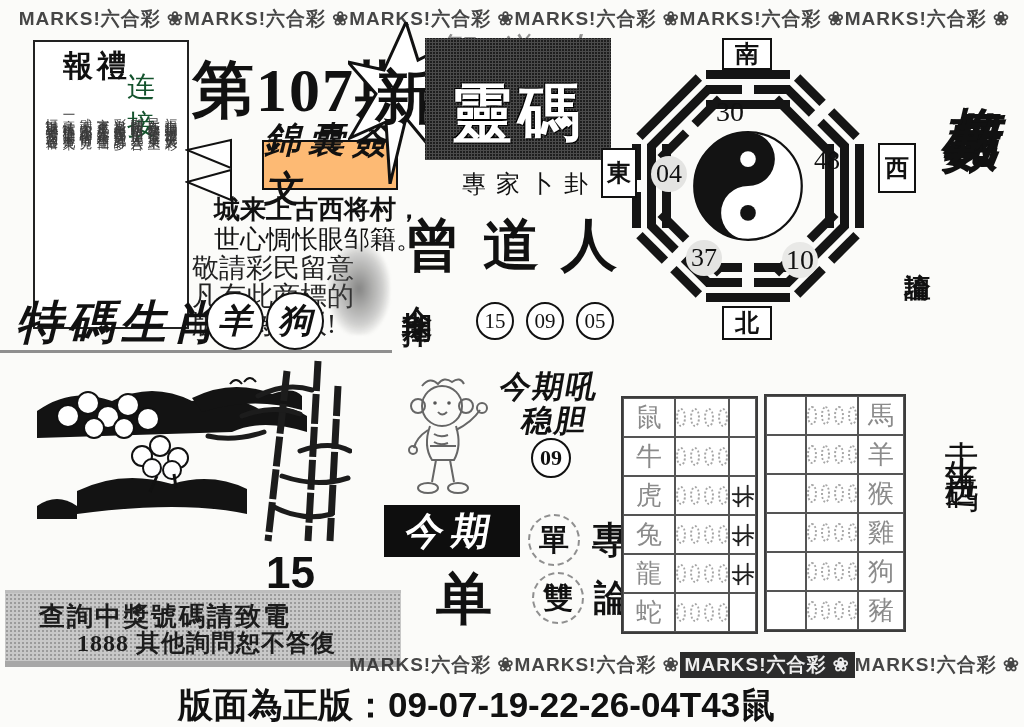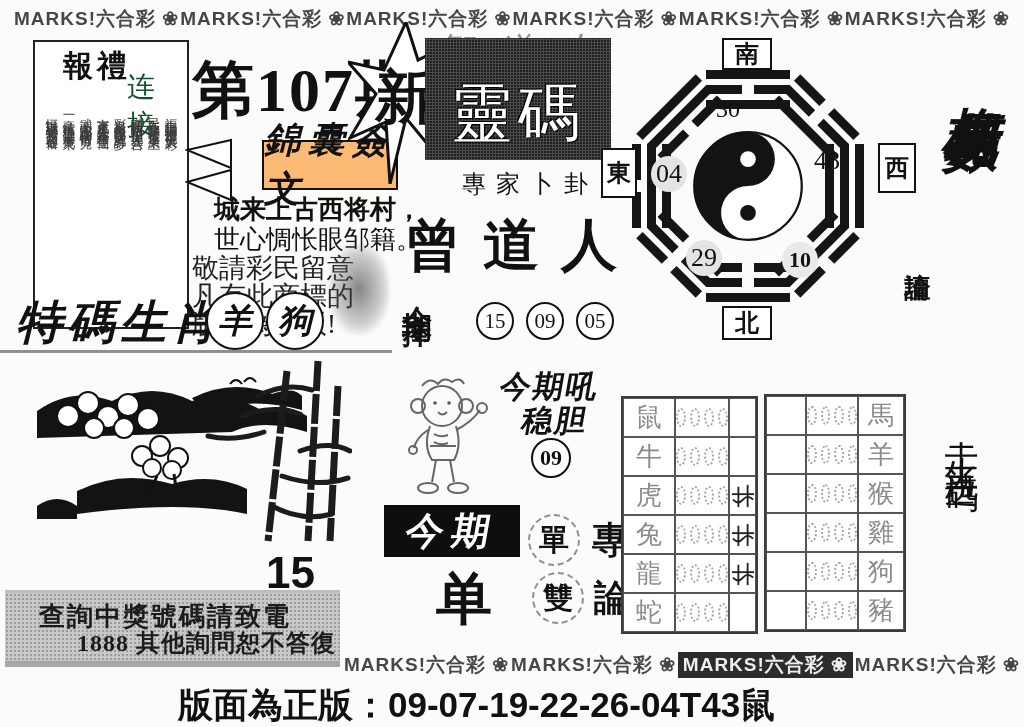--- a/index.html
+++ b/index.html
@@ -1,37 +1,37 @@
 <!DOCTYPE html>
 <html><head>
 <meta charset="utf-8">
 <style>
   html,body{margin:0;padding:0;background:#e8e8e6;}
   #page{position:relative;width:1024px;height:727px;background:#fbfbf9;overflow:hidden;
         font-family:"Liberation Serif", serif;color:#111;}
   .abs{position:absolute;}
   .vert{writing-mode:vertical-rl;text-orientation:upright;}
   
-  .strip{display:flex;justify-content:space-between;font-family:"Liberation Sans",sans-serif;
+  .strip{display:flex;justify-content:flex-end;font-family:"Liberation Sans",sans-serif;
          font-weight:700;color:#2e2e2e;font-size:19px;letter-spacing:1px;opacity:.88;white-space:nowrap;}
   .watermark{font-size:34px;color:#777;font-style:italic;letter-spacing:26px;opacity:.8;}
   
   .letterbox{border:2px solid #222;background:#fff;}
   .letterbox .cols{display:flex;flex-direction:row-reverse;justify-content:space-between;
         padding:4px 8px;filter:blur(.4px);color:#3a3a3a;}
   .letterbox .col{writing-mode:vertical-rl;text-orientation:upright;font-size:12.5px;line-height:17px;letter-spacing:2px;}
   
   .bannerbox{border:2px solid #111;background:#fdba74;display:flex;align-items:center;justify-content:center;
         font-weight:700;font-style:italic;letter-spacing:8px;font-size:36px;margin-left:32px;}
   
   .circle{border:2px solid #111;border-radius:50%;display:flex;align-items:center;justify-content:center;background:#fff;}
   .dashedcircle{border:2px dashed #8f8f8f;border-radius:50%;display:flex;align-items:center;justify-content:center;}
   
   .darkbox{background-color:#1e1e1e;background-image:radial-gradient(#4b4b4b 1px,transparent 1.3px);background-size:3px 3px;}
-  .outlinetext{color:#fff;font-weight:400;text-shadow:0 0 2px #000,1px 1px 0 #000,-1px -1px 0 #000;}
+  .outlinetext{color:#fff;font-weight:700;text-shadow:0 0 2px #000,1px 1px 0 #000,-1px -1px 0 #000;}
   
   .dirbox{border:2px solid #111;background:#fff;display:flex;align-items:center;justify-content:center;
           font-size:24px;font-weight:700;}
   
   .ztable{display:grid;border:2px solid #3c3c3c;background:#fff;}
   .ztable > div{border:1px solid #555;display:flex;align-items:center;justify-content:center;}
   .animal{font-size:26px;color:#8b8b8b;filter:blur(.45px);}
   .c4{display:grid;grid-template-columns:18px 18px;grid-gap:2px 4px;}
   .c4 span{width:15px;height:15px;border:2px dotted #a6a6a6;border-radius:50%;}
   
@@ -163,25 +163,25 @@
   <svg class="abs" style="left:692px;top:130px;" width="112" height="112" viewBox="0 0 100 100">
     <circle cx="50" cy="50" r="48" fill="#fff" stroke="#111" stroke-width="2"></circle>
     <path d="M50,2 a24,24 0 0 1 0,48 a24,24 0 0 0 0,48 a48,48 0 0 1 0,-96 z" fill="#131313"></path>
     <circle cx="50" cy="26" r="7" fill="#fff"></circle>
     <circle cx="50" cy="74" r="7" fill="#131313"></circle>
   </svg>
   <div class="abs dirbox" style="left:722px;top:38px;width:46px;height:28px;">南</div>
   <div class="abs dirbox" style="left:601px;top:148px;width:32px;height:46px;">東</div>
   <div class="abs dirbox" style="left:878px;top:143px;width:34px;height:46px;">西</div>
   <div class="abs dirbox" style="left:722px;top:306px;width:46px;height:30px;">北</div>
-  <div class="abs" style="left:716px;top:96px;font-size:24px;">30</div>
+  <div class="abs" style="left:716px;top:96px;font-size:28px;">30</div>
   <div class="abs" style="left:651px;top:156px;width:36px;height:36px;border-radius:50%;background:#e4e4e2;display:flex;align-items:center;justify-content:center;font-size:26px;">04</div>
   <div class="abs" style="left:814px;top:146px;font-size:26px;">48</div>
-  <div class="abs" style="left:686px;top:240px;width:36px;height:36px;border-radius:50%;background:#e4e4e2;display:flex;align-items:center;justify-content:center;font-size:26px;">29</div>
-  <div class="abs" style="left:782px;top:242px;width:36px;height:36px;border-radius:50%;background:#e9e9e7;display:flex;align-items:center;justify-content:center;font-size:22px;font-weight:bold;">10</div>
+  <div class="abs" style="left:686px;top:240px;width:36px;height:36px;border-radius:50%;background:#e4e4e2;display:flex;align-items:center;justify-content:center;font-size:26px;">37</div>
+  <div class="abs" style="left:782px;top:242px;width:36px;height:36px;border-radius:50%;background:#e9e9e7;display:flex;align-items:center;justify-content:center;font-size:28px;">10</div>
 
   <div class="abs vert" style="left:932px;top:62px;font-size:56px;font-weight:700;font-style:italic;letter-spacing:4px;">梅花易數</div>
   <div class="abs vert" style="left:900px;top:252px;font-size:26px;font-weight:700;">論壇</div>
 
   <div class="abs" style="left:16px;top:292px;font-size:46px;font-weight:700;font-style:italic;letter-spacing:6px;">特碼生肖</div>
   <div class="abs circle" style="left:206px;top:292px;width:54px;height:54px;font-size:34px;font-weight:700;font-style:italic;">羊</div>
   <div class="abs circle" style="left:266px;top:292px;width:54px;height:54px;font-size:34px;font-weight:700;font-style:italic;">狗</div>
   <div class="abs" style="left:0;top:350px;width:392px;height:3px;background:#8f8f8f;"></div>
 
   <svg class="abs" style="left:32px;top:356px;" width="320" height="190" viewBox="0 0 320 190">
@@ -216,21 +216,21 @@
       <path d="M210,60 Q240,48 268,58"></path>
         <path d="M232,76 Q202,86 176,80"></path>
       <path d="M268,95 Q298,84 318,95"></path>
         <path d="M250,120 Q285,132 316,122"></path>
       <path d="M240,150 Q270,166 300,158"></path>
         <path d="M226,40 Q254,26 280,34"></path>
     </g>
   </svg>
   <div class="abs" style="left:266px;top:548px;font-size:44px;font-weight:800;font-family:'Liberation Sans',sans-serif;">15</div>
 
-  <div class="abs hotline" style="left:5px;top:590px;width:335px;height:68px;">
+  <div class="abs hotline" style="left:5px;top:590px;width:396px;height:68px;">
     <div style="position:absolute;left:34px;top:6px;font-size:26px;letter-spacing:2px;">查詢中獎號碼請致電</div>
     <div style="position:absolute;left:72px;top:34px;font-size:24px;letter-spacing:1px;">1888  其他詢問恕不答復</div>
   </div>
 
   <svg class="abs" style="left:382px;top:368px;" width="120" height="140" viewBox="0 0 120 140">
     <g stroke="#666" stroke-width="2" fill="none">
       <path d="M40,18 q8,-10 16,-2 q6,-8 14,-2 q8,-6 12,2"></path>
       <circle cx="60" cy="38" r="20"></circle>
       <circle cx="36" cy="38" r="7"></circle>
         <circle cx="84" cy="38" r="7"></circle>

